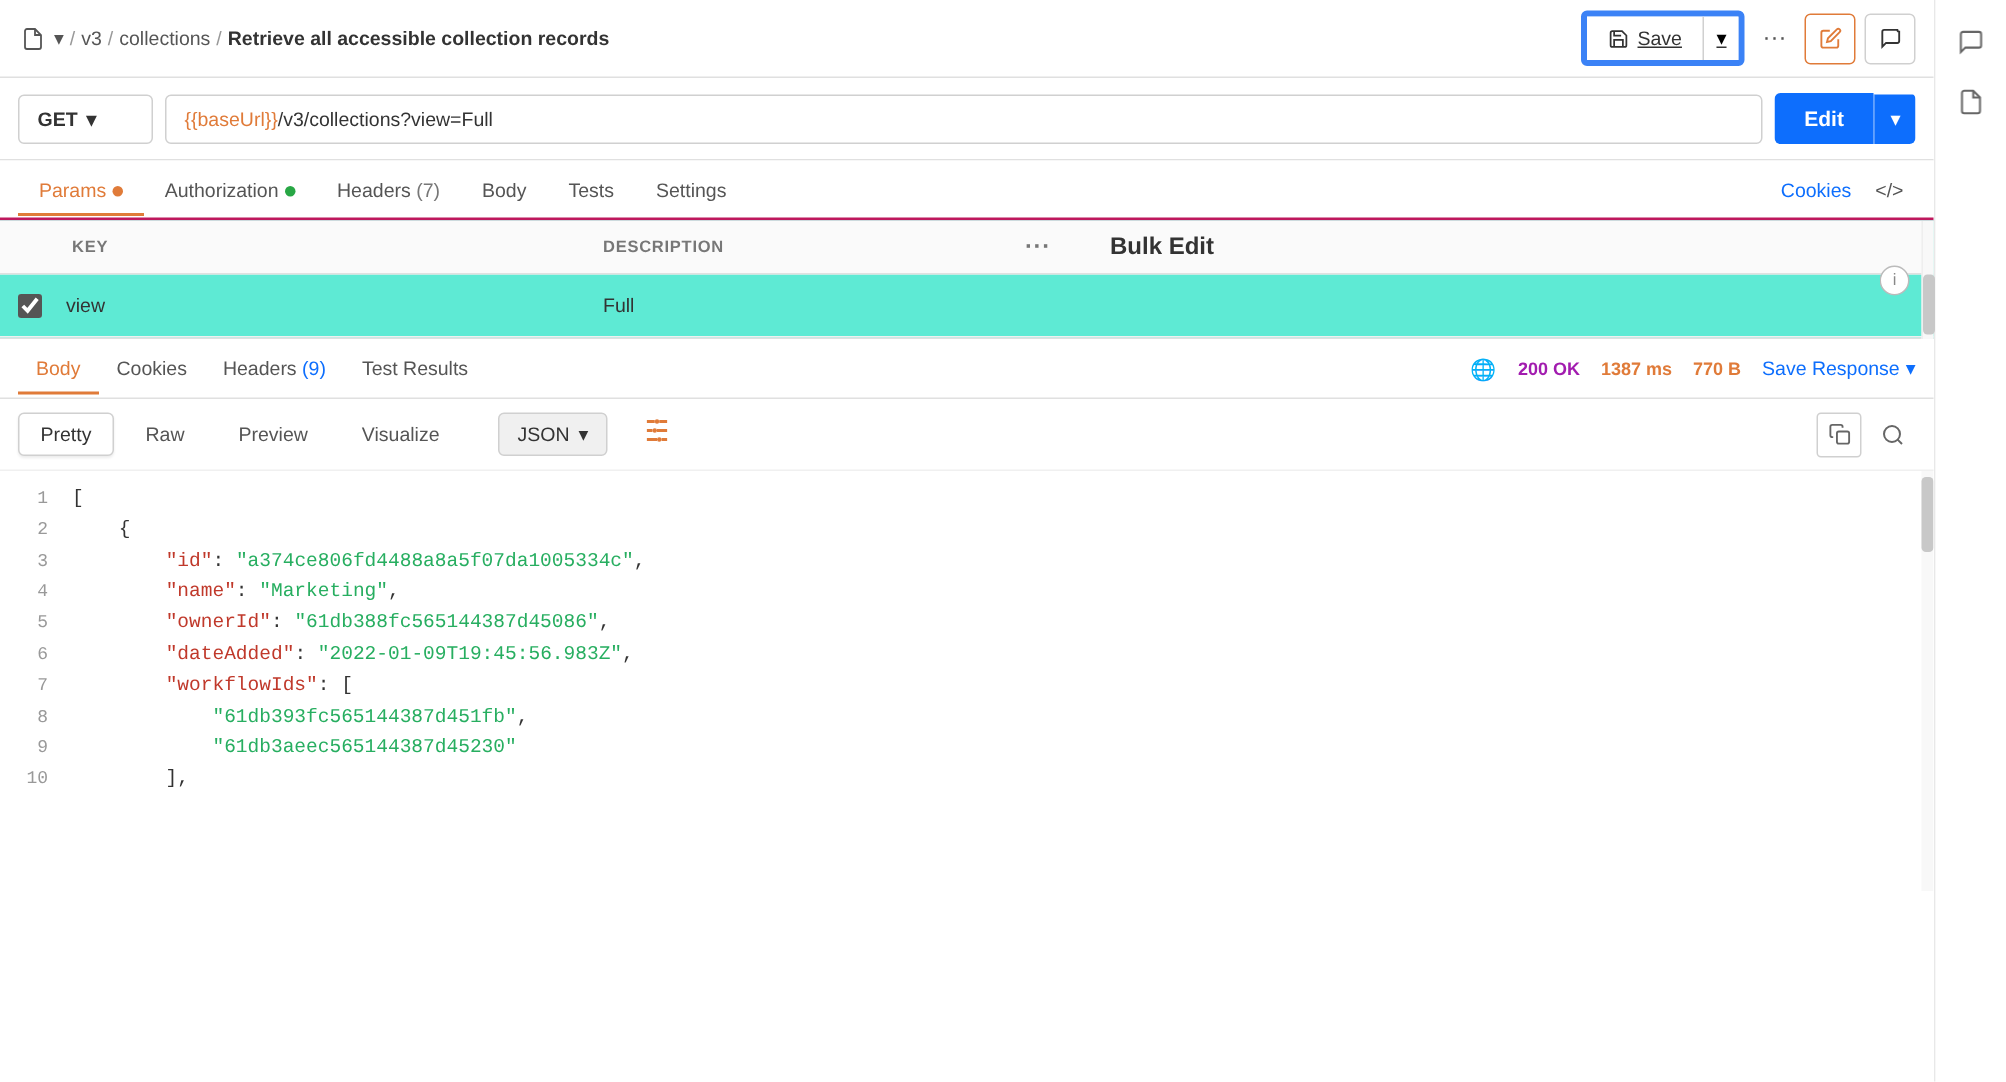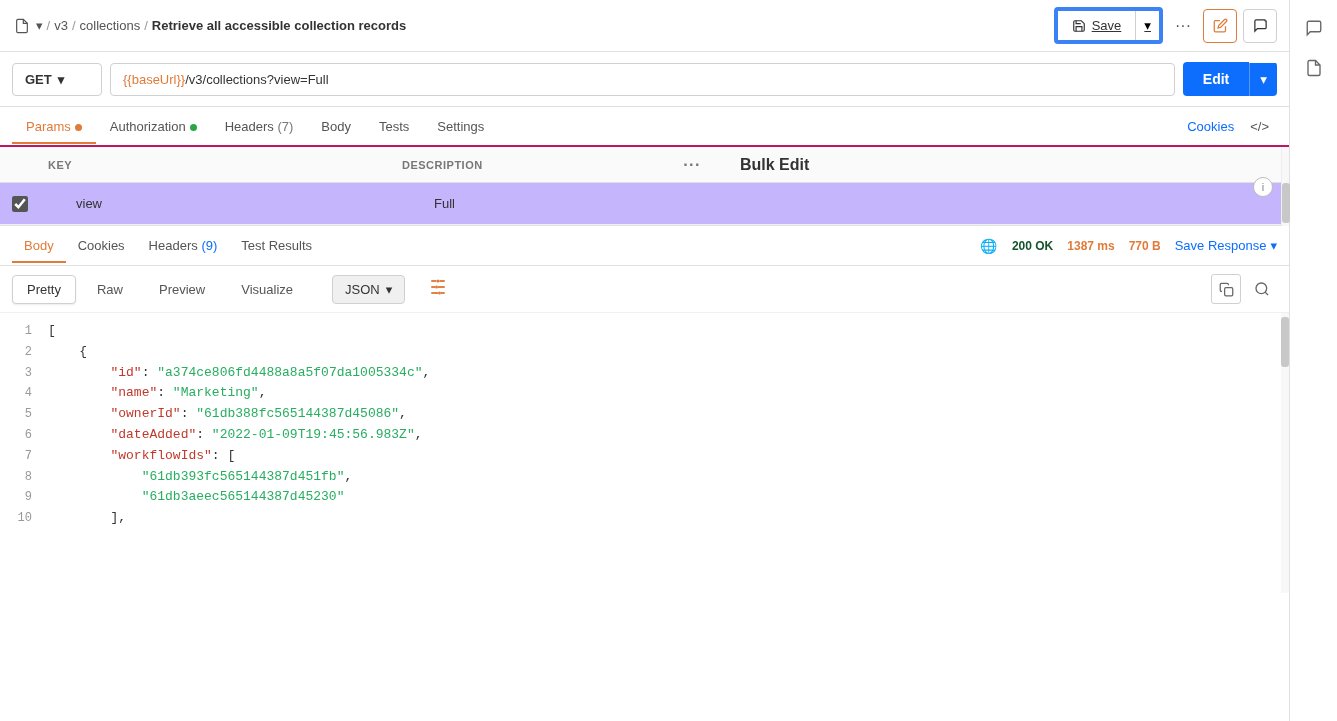--- a/index.html
+++ b/index.html
@@ -39,43 +39,43 @@
     .tab.active::after { content: ''; position: absolute; bottom: 0; left: 0; right: 0; height: 2px; background: #e07b39; }
     .tab-dot { display: inline-block; width: 7px; height: 7px; border-radius: 50%; margin-left: 4px; vertical-align: middle; }
     .tab-dot.orange { background: #e07b39; }
     .tab-dot.green { background: #28a745; }
     .tab-count { color: #777; }
     .tabs-spacer { flex: 1; }
     .cookies-link { color: #0d6efd; cursor: pointer; font-size: 13px; font-weight: 500; padding: 0 8px; }
     .code-icon { color: #555; font-size: 13px; cursor: pointer; padding: 0 8px; }
 
     
-    .params-area { background: #c4b5fd; border-bottom: 1px solid #e0e0e0; }
+    .params-area { background: #5eead4; border-bottom: 1px solid #e0e0e0; }
     .params-header { display: flex; align-items: center; padding: 0 12px; height: 36px; border-bottom: 1px solid #e0e0e0; background: #fafafa; }
     .params-col { font-size: 11px; font-weight: 600; color: #777; letter-spacing: 0.5px; text-transform: uppercase; }
     .params-col.key-col { flex: 0 0 390px; padding-left: 36px; }
     .params-col.val-col { flex: 1; }
     .params-col.desc-col { flex: 0 0 250px; }
     .params-col.actions-col { flex: 0 0 80px; display: flex; justify-content: center; }
     .bulk-edit { font-size: 16px; font-weight: 600; color: #333; cursor: pointer; }
 
     .params-row { display: flex; align-items: center; padding: 0 12px; height: 42px; border-bottom: 1px solid #f0f0f0; }
     .checkbox-cell { width: 24px; display: flex; align-items: center; }
     .checkbox { width: 16px; height: 16px; accent-color: #555; cursor: pointer; }
-    .params-key { flex: 0 0 366px; font-size: 13px; color: #333; padding-left: 8px; margin-left: 32px; }
+    .params-key { flex: 0 0 366px; font-size: 13px; color: #333; padding-left: 8px; }
     .params-value { flex: 1; font-size: 13px; color: #333; }
     .params-desc { flex: 0 0 250px; font-size: 13px; color: #999; }
     .params-container { position: relative; }
     .response-tabs-row { display: flex; align-items: center; padding: 0 12px; border-bottom: 1px solid #e0e0e0; height: 40px; }
     .resp-tab { padding: 10px 12px; cursor: pointer; font-size: 13px; color: #555; position: relative; }
     .resp-tab.active { color: #e07b39; font-weight: 500; }
     .resp-tab.active::after { content: ''; position: absolute; bottom: 0; left: 0; right: 0; height: 2px; background: #e07b39; }
     .resp-tabs-spacer { flex: 1; }
     .resp-status { display: flex; align-items: center; gap: 14px; font-size: 12px; }
-    .status-ok { color: #14532d; font-weight: 600; }
+    .status-ok { color: #a21caf; font-weight: 600; }
     .status-time { color: #e07b39; font-weight: 600; }
     .status-size { color: #e07b39; font-weight: 600; }
     .save-response-btn { display: flex; align-items: center; gap: 4px; color: #0d6efd; font-size: 13px; cursor: pointer; font-weight: 500; }
 
     
     .format-toolbar { display: flex; align-items: center; padding: 8px 12px; gap: 6px; border-bottom: 1px solid #f0f0f0; }
     .format-tab { padding: 6px 14px; border-radius: 4px; cursor: pointer; font-size: 13px; color: #555; border: 1px solid transparent; }
     .format-tab.active { background: #fff; border: 1px solid #d0d0d0; font-weight: 500; color: #333; box-shadow: 0 1px 2px rgba(0,0,0,0.08); }
     .json-select { display: flex; align-items: center; gap: 6px; padding: 6px 12px; border: 1px solid #d0d0d0; border-radius: 4px; background: #f0f0f0; font-size: 13px; cursor: pointer; color: #333; font-weight: 500; }
     .filter-icon { color: #e07b39; font-size: 16px; cursor: pointer; padding: 4px; }

